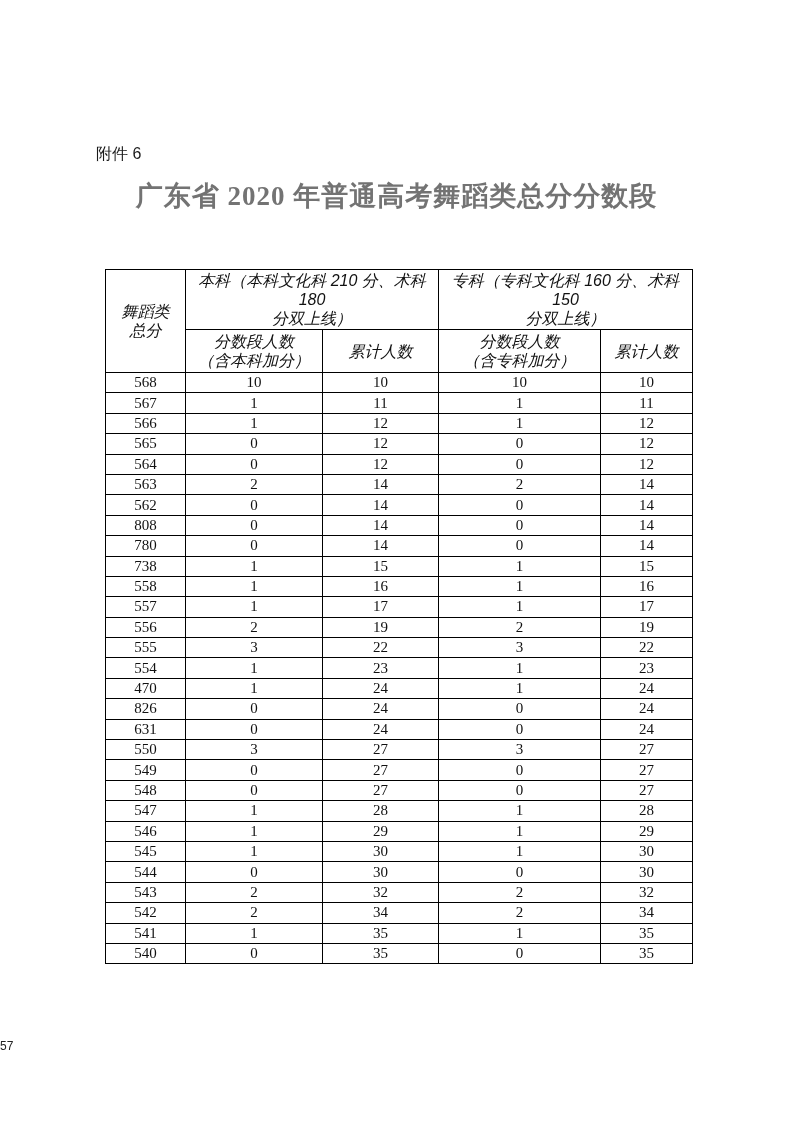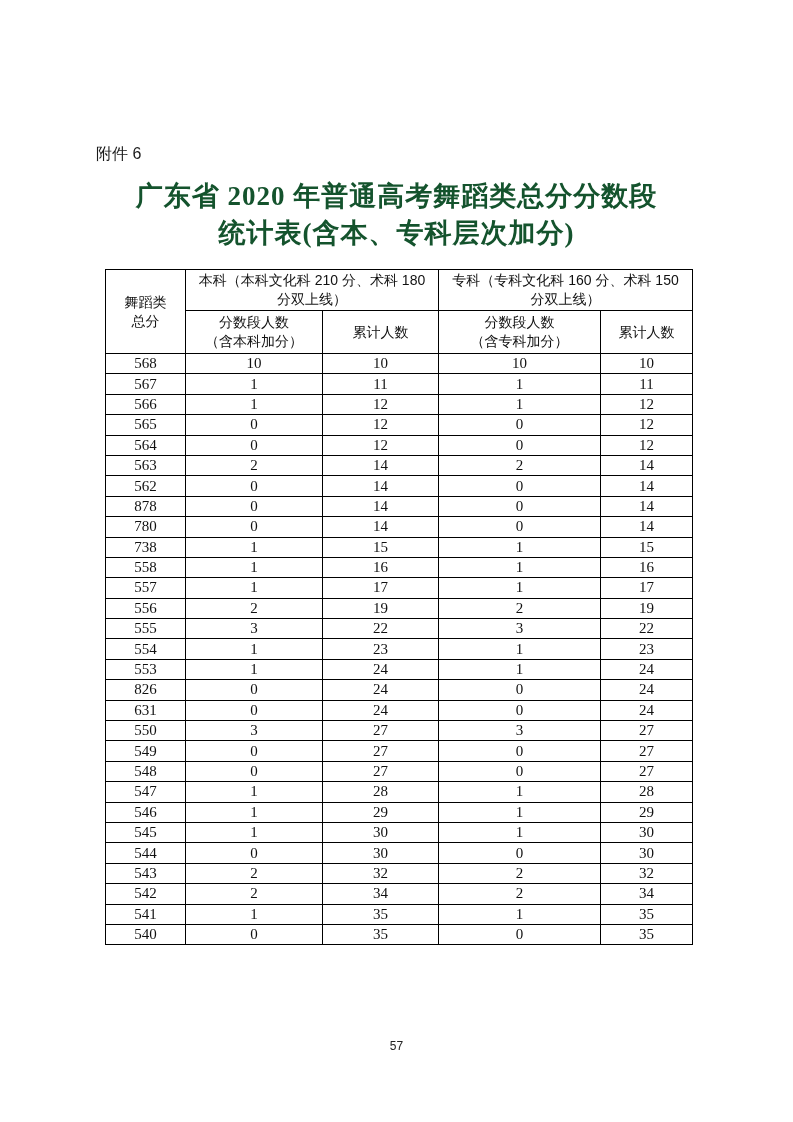--- a/index.html
+++ b/index.html
@@ -25,77 +25,77 @@
   .title {
     position: absolute;
     left: 0;
     right: 0;
     top: 178px;
     text-align: center;
     font-family: "Liberation Serif", serif;
     font-weight: bold;
     font-size: 27px;
     line-height: 37px;
-    color: #14532d;
+    color: #737373;
     letter-spacing: 1px;
   }
   table.stats {
     position: absolute;
     left: 105px;
     top: 269px;
     width: 587px;
     border-collapse: collapse;
     table-layout: fixed;
     background: #ffffff;
   }
   table.stats th, table.stats td {
     border: 1px solid #000000;
     text-align: center;
     vertical-align: middle;
     overflow: hidden;
   }
   table.stats th {
     font-family: "Liberation Sans", sans-serif;
     font-weight: normal;
-    font-size: 14px;
+    font-size: 16px;
     line-height: 19px;
     color: #111111;
     white-space: pre-line;
     padding: 1px 2px;
+    font-style: italic;
   }
   tr.group-row th { height: 40px; }
   tr.sub-row th { height: 43px; }
   th.score-head { line-height: 22px; }
   table.stats td {
     font-family: "Liberation Serif", serif;
     font-size: 15px;
     height: 20.4px;
     padding: 0 2px;
     color: #111111;
   }
   .pageno {
     position: absolute;
     left: 0;
     right: 0;
     top: 1039px;
-    text-align: center;
+    text-align: left;
     font-size: 12px;
     color: #222222;
   }
 </style>
 </head>
 <body>
 
 <div class="page">
 
   <div class="attachment">附件 6</div>
 
   <div class="title">
     <span>广东省 2020 年普通高考舞蹈类总分分数段</span><br>
-    <span>统计表(含本、专科层次加分)</span>
   </div>
 
   <table class="stats">
     <colgroup>
       <col style="width:80px">
       <col style="width:137px">
       <col style="width:116px">
       <col style="width:162px">
       <col style="width:92px">
     </colgroup>
@@ -161,21 +161,21 @@
           <td>14</td>
         </tr>
         <tr>
           <td>562</td>
           <td>0</td>
           <td>14</td>
           <td>0</td>
           <td>14</td>
         </tr>
         <tr>
-          <td>878</td>
+          <td>808</td>
           <td>0</td>
           <td>14</td>
           <td>0</td>
           <td>14</td>
         </tr>
         <tr>
           <td>780</td>
           <td>0</td>
           <td>14</td>
           <td>0</td>
@@ -217,21 +217,21 @@
           <td>22</td>
         </tr>
         <tr>
           <td>554</td>
           <td>1</td>
           <td>23</td>
           <td>1</td>
           <td>23</td>
         </tr>
         <tr>
-          <td>553</td>
+          <td>470</td>
           <td>1</td>
           <td>24</td>
           <td>1</td>
           <td>24</td>
         </tr>
         <tr>
           <td>826</td>
           <td>0</td>
           <td>24</td>
           <td>0</td>

